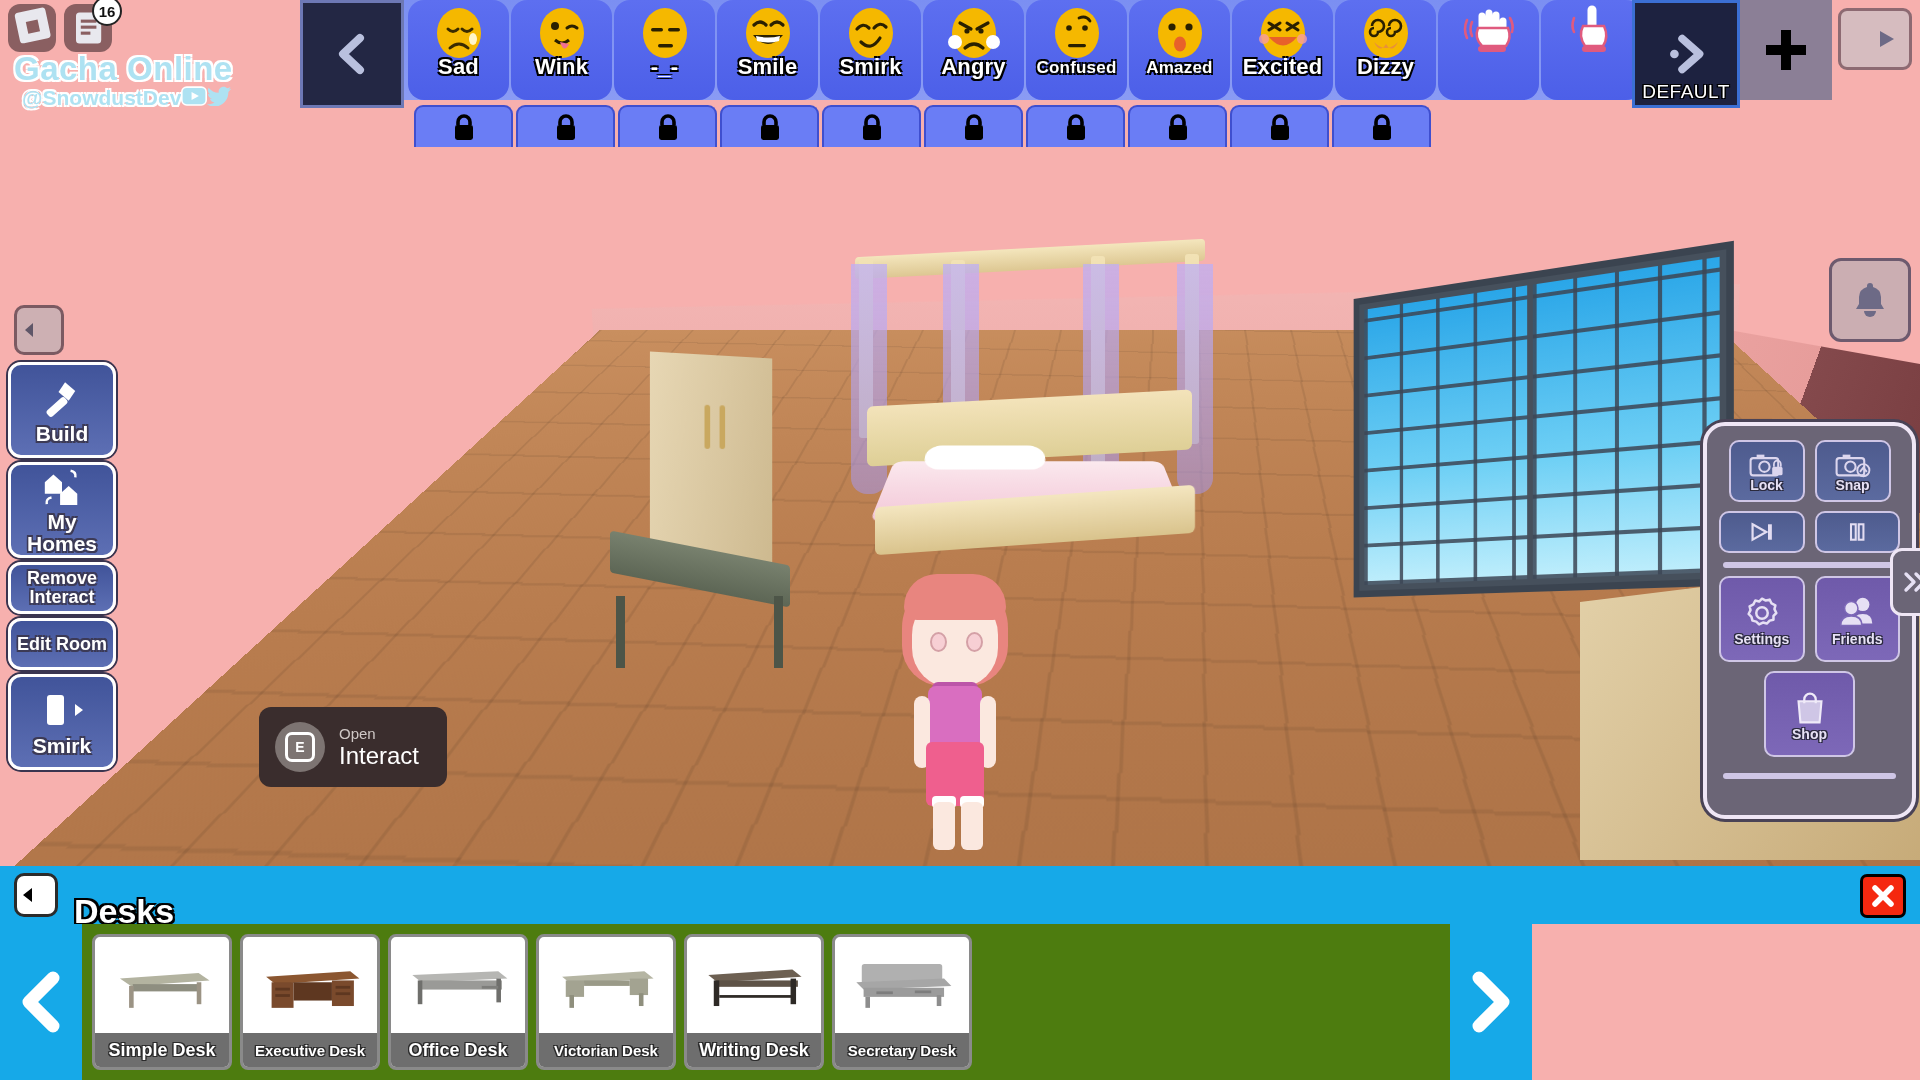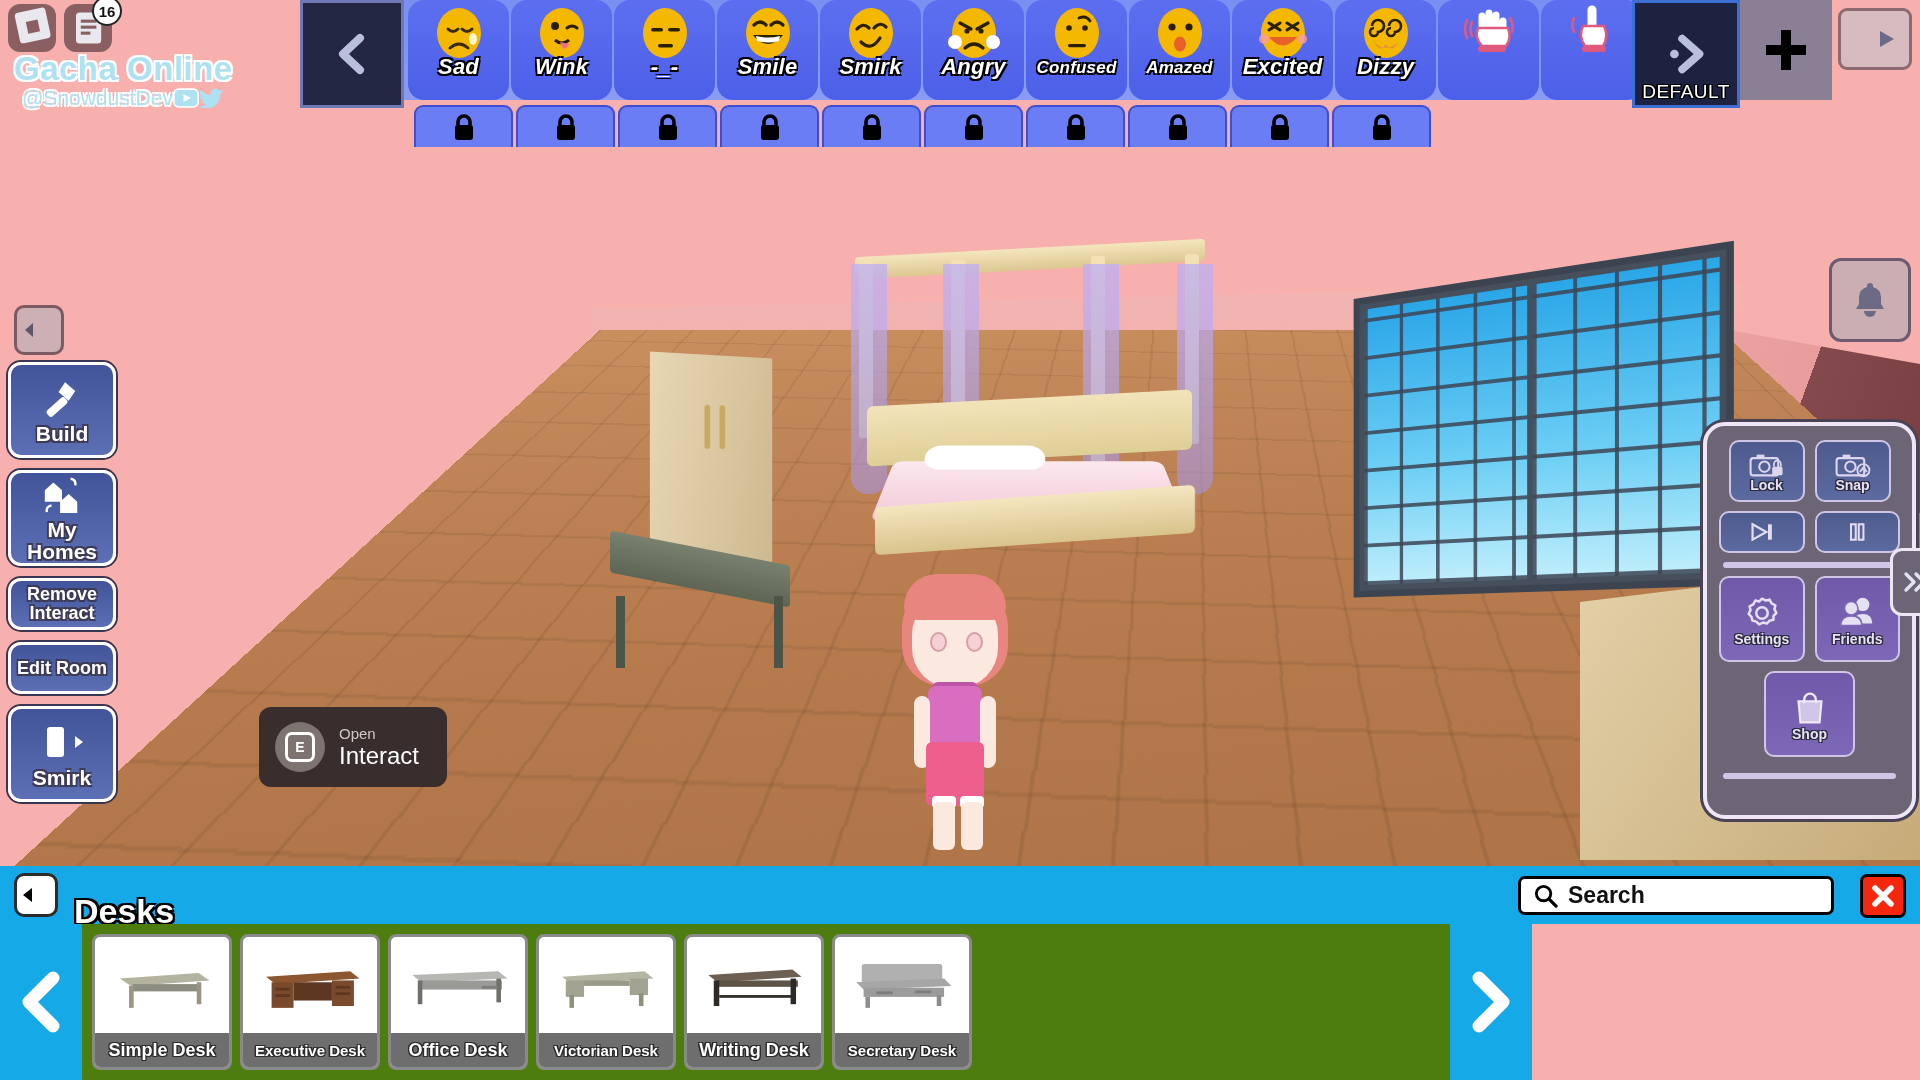--- a/index.html
+++ b/index.html
@@ -140,21 +140,20 @@
     z-index: 4;
   }
   .emote-back svg { width: 52px; height: 52px; }
   .emote-list { display: flex; margin-left: 108px; align-items: flex-start; }
   .emote {
     position: relative; width: 101px; height: 100px;
     border-radius: 16px; margin-right: 2px;
     background: linear-gradient(#5d6ff0,#4c5fe8);
     display: flex; flex-direction: column; align-items: center; justify-content: flex-start;
     padding-top: 4px;
-    font-style: italic;
   }
   .emote .face { width: 62px; height: 58px; position: relative; }
   .emote-label {
     position: absolute; bottom: 20px; left: 0; right: 0;
     text-align: center; color: #fff; font-weight: bold;
     font-size: 22px; letter-spacing: .2px;
     text-shadow: -1.6px -1.6px 0 #000, 1.6px -1.6px 0 #000, -1.6px 1.6px 0 #000, 1.6px 1.6px 0 #000;
   }
   .emote-label.small { font-size: 17px; bottom: 22px; }
   .lock-row { position: absolute; left: 414px; top: 105px; display: flex; gap: 3px; z-index: 3; }
@@ -198,36 +197,36 @@
     position: absolute; right: -10px; top: -8px; width: 30px; height: 30px; border-radius: 50%;
     background: #fff; border: 2px solid #222; color: #111;
     font-size: 15px; font-weight: bold; display: flex; align-items: center; justify-content: center;
   }
   .brand-title {
     position: absolute; left: 14px; top: 50px; font-size: 33px; font-weight: bold;
     color: #aee2f2; letter-spacing: .5px;
     text-shadow: -2px -2px 0 #fff, 2px -2px 0 #fff, -2px 2px 0 #fff, 2px 2px 0 #fff;
   }
   .brand-handle {
-    position: absolute; left: 22px; top: 86px; font-size: 21px; font-weight: normal;
+    position: absolute; left: 22px; top: 86px; font-size: 21px; font-weight: bold;
     color: #aee2f2; text-shadow: -1.6px -1.6px 0 #fff, 1.6px -1.6px 0 #fff, -1.6px 1.6px 0 #fff, 1.6px 1.6px 0 #fff;
-    display: flex; align-items: center; 
+    display: flex; 
   }
   .social { width: 26px; height: 20px; }
 
   
   .left-back-btn {
     position: absolute; left: 14px; top: 305px; width: 50px; height: 50px;
     background: #cdb0b3; border: 3px solid #7b5a62; border-radius: 10px;
     display: flex; align-items: center; justify-content: center; z-index: 6;
   }
   .left-back-btn svg { width: 32px; height: 26px; }
   .side-menu { position: absolute; left: 8px; top: 362px; width: 110px; z-index: 6; }
   .side-btn {
-    width: 108px; margin-bottom: 12px;
+    width: 108px; margin-bottom: 4px;
     background: linear-gradient(#41549a,#5d6fb4);
     border: 3px solid #fff; border-radius: 13px;
     display: flex; flex-direction: column; align-items: center; justify-content: center;
     color: #fff; font-weight: bold; text-align: center;
     box-shadow: 0 0 0 2px #3a3550;
   }
   .side-btn.tall { height: 96px; }
   .side-btn.short { height: 52px; }
   .side-btn .sicon { width: 46px; height: 46px; margin-bottom: 2px; }
   .side-btn .slabel {
@@ -803,27 +802,20 @@
   <div class="catalog">
 
     <div class="cat-header">
       <div class="cat-back">
         <svg viewBox="0 0 30 24">
           <path d="M27 12 H11 v-7 L2 12 l9 7 v-7 z" fill="#000"></path>
         </svg>
       </div>
       <div class="cat-title">Desks</div>
 
-      <div class="cat-search">
-        <svg viewBox="0 0 26 26">
-          <circle cx="11" cy="11" r="7.5" fill="none" stroke="#000" stroke-width="3"></circle>
-          <path d="M17 17 L24 24" stroke="#000" stroke-width="3.4" stroke-linecap="round"></path>
-        </svg>
-        <span class="sp">Search</span>
-      </div>
 
       <div class="cat-close">
         <svg viewBox="0 0 28 28">
           <path d="M6 6 L22 22 M22 6 L6 22" stroke="#fff" stroke-width="5.5" stroke-linecap="round"></path>
         </svg>
       </div>
     </div>
 
     <div class="cat-body">
 

